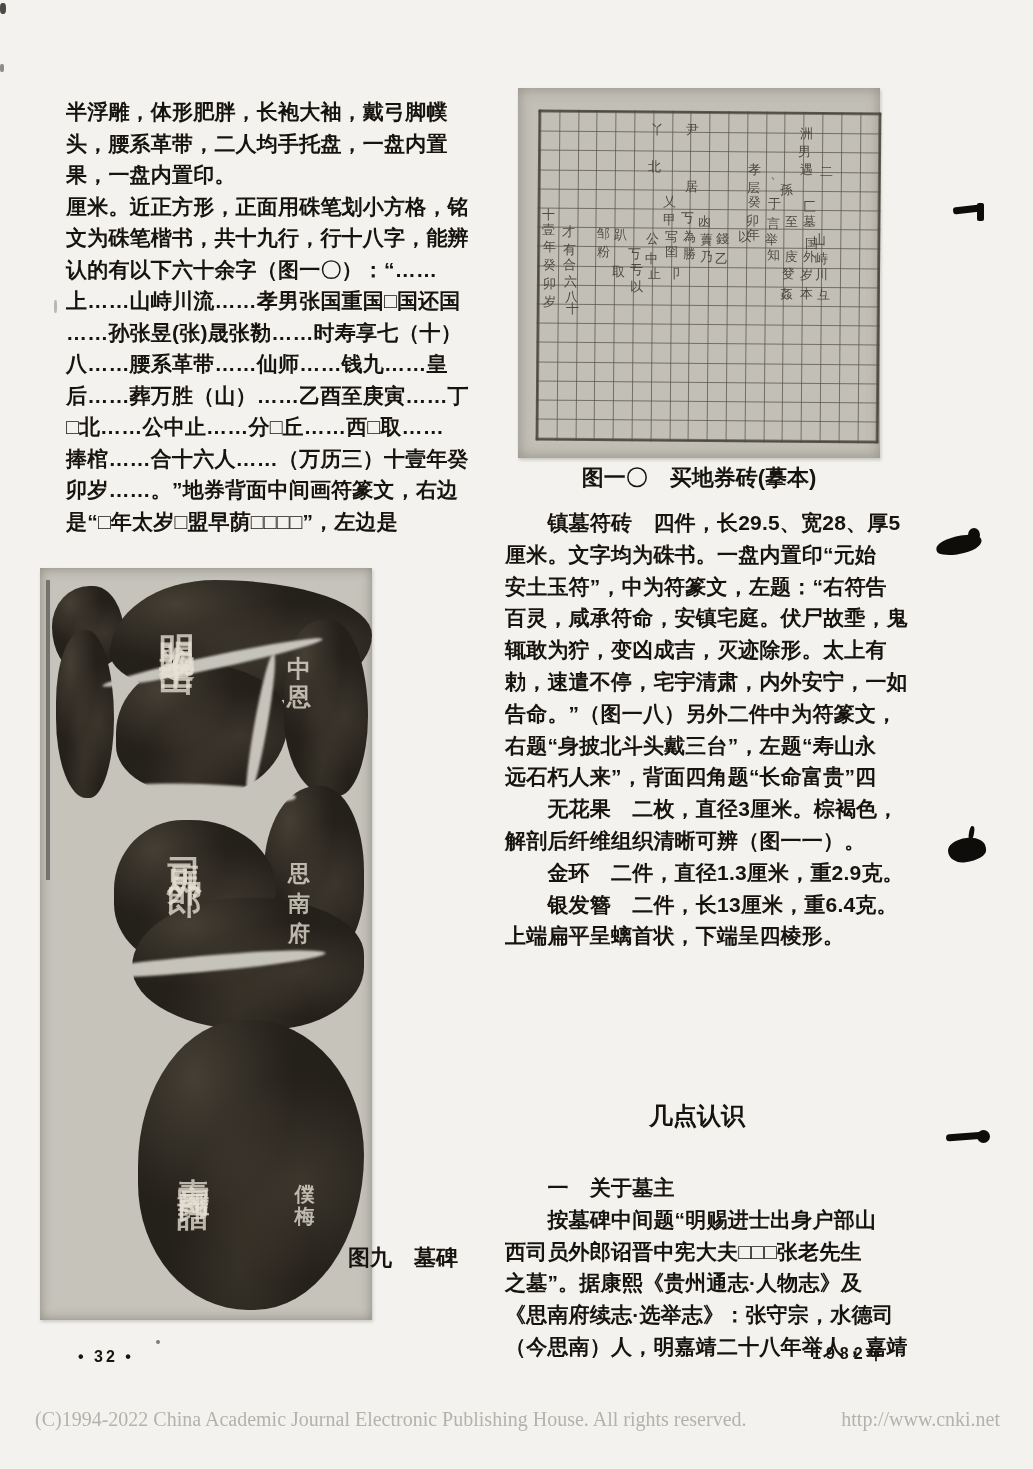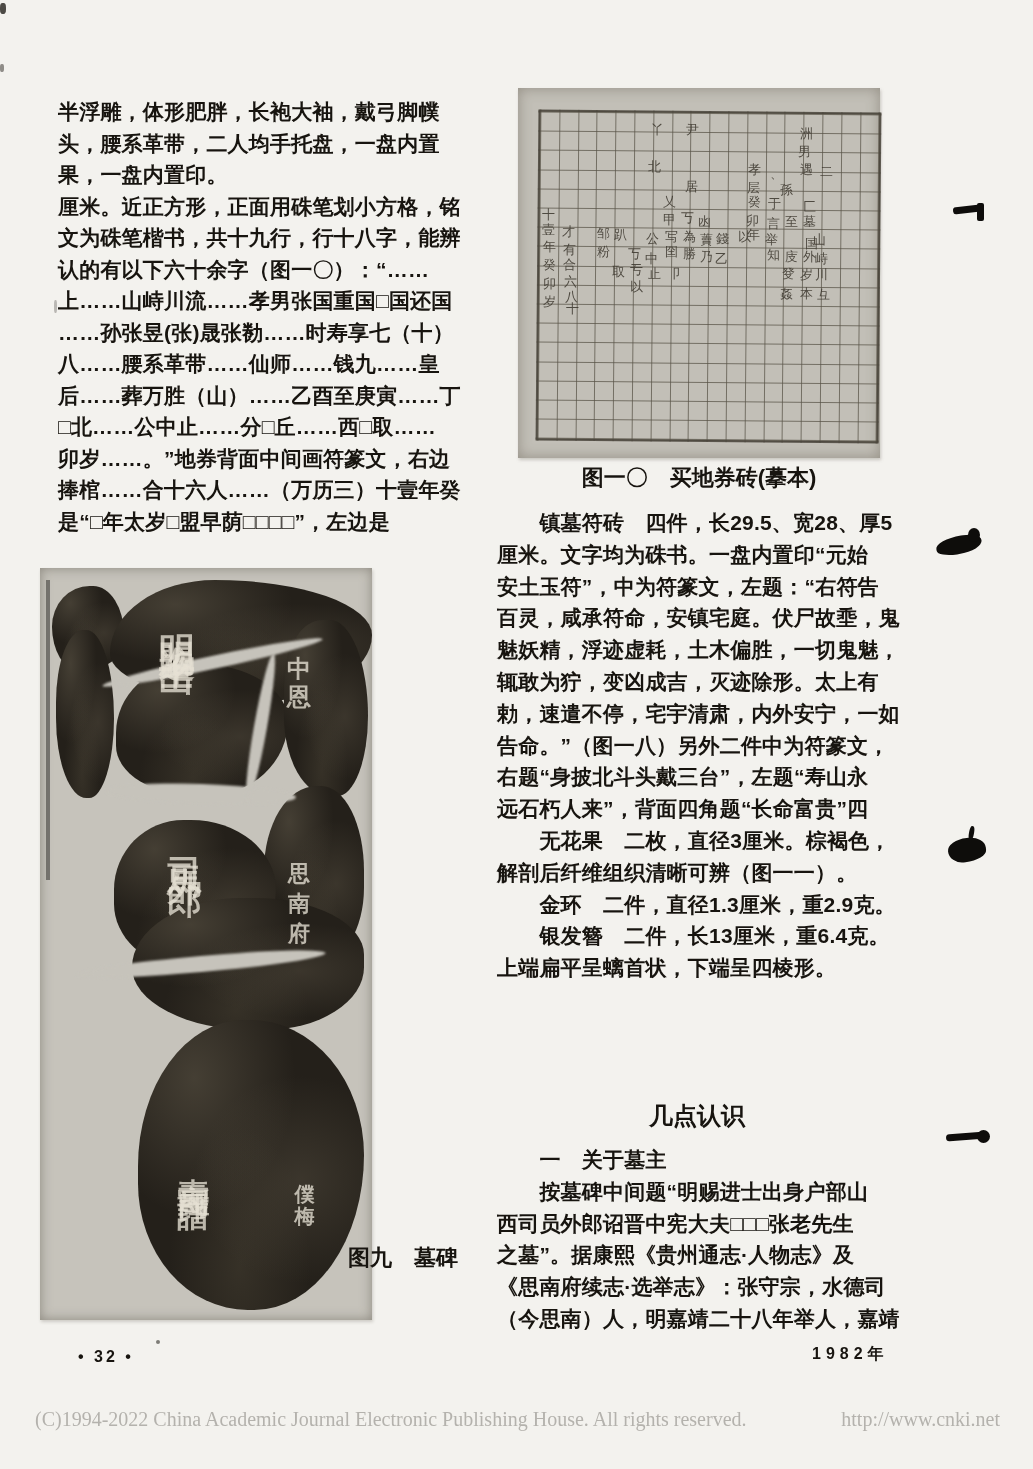--- a/index.html
+++ b/index.html
@@ -4,21 +4,21 @@
 <style>
   html,body{margin:0;padding:0;}
   body{
     width:1033px;height:1469px;position:relative;overflow:hidden;
     background:#f3f2ee;
     font-family:"Liberation Sans","DejaVu Sans",sans-serif;
   }
   
   .tcol{
     position:absolute;font-weight:700;font-size:21px;color:#17140f;
-    letter-spacing:0.2px;white-space:nowrap;
+    letter-spacing:0.2px;white-space:nowrap;margin-left:8px;
   }
   .tcol .tline{height:31.5px;line-height:31.5px;}
   #right-col .tline, #right-sub .tline{height:31.8px;line-height:31.8px;}
   .caption{
     position:absolute;font-weight:700;font-size:22px;color:#17140f;white-space:nowrap;
   }
   .heading{
     position:absolute;font-weight:700;font-size:24px;color:#17140f;text-align:center;
   }
   
@@ -95,22 +95,22 @@
     <div class="tline">头，腰系革带，二人均手托盘，一盘内置</div>
     <div class="tline">果，一盘内置印。</div>
     <div class="tline">厘米。近正方形，正面用硃笔划小方格，铭</div>
     <div class="tline">文为硃笔楷书，共十九行，行十八字，能辨</div>
     <div class="tline">认的有以下六十余字（图一〇）：“……</div>
     <div class="tline">上……山峙川流……孝男张国重国□国还国</div>
     <div class="tline">……孙张昱(张)晟张勌……时寿享七（十）</div>
     <div class="tline">八……腰系革带……仙师……钱九……皇</div>
     <div class="tline">后……葬万胜（山）……乙酉至庚寅……丁</div>
     <div class="tline">□北……公中止……分□丘……西□取……</div>
+    <div class="tline">捧棺……合十六人……（万历三）十壹年癸</div>
     <div class="tline">卯岁……。”地券背面中间画符篆文，右边</div>
-    <div class="tline">捧棺……合十六人……（万历三）十壹年癸</div>
     <div class="tline">是“□年太岁□盟早荫□□□□”，左边是</div>
   </div>
 
 <div id="fig10">
   <div class="grid"></div>
   <div id="grid-chars" style="position:absolute;left:0;top:0;width:100%;height:100%;">
       <span class="gchar" style="left: 133px; top: 35px;">丫</span>
       <span class="gchar" style="left: 168px; top: 35px;">尹</span>
       <span class="gchar" style="left: 130px; top: 72px;">北</span>
       <span class="gchar" style="left: 282px; top: 39px;">洲</span>
@@ -207,36 +207,35 @@
       <div class="vtext" style="left: 252px; top: 600px; font-size: 20px; letter-spacing: 22px;">僕梅</div>
     </div>
 </div>
 <div class="caption" style="left:348px;top:1243px;">图九　墓碑</div>
 
 <div class="tcol" id="right-col" style="left:497px;top:507px;width:400px;">
     <div class="tline">　　镇墓符砖　四件，长29.5、宽28、厚5</div>
     <div class="tline">厘米。文字均为硃书。一盘内置印“元始</div>
     <div class="tline">安土玉符”，中为符篆文，左题：“右符告</div>
     <div class="tline">百灵，咸承符命，安镇宅庭。伏尸故埀，鬼</div>
-    <div class="tline">魅妖精，浮迹虚耗，土木偏胜，一切鬼魅，</div>
     <div class="tline">辄敢为狞，变凶成吉，灭迹除形。太上有</div>
     <div class="tline">勅，速遣不停，宅宇清肃，内外安宁，一如</div>
     <div class="tline">告命。”（图一八）另外二件中为符篆文，</div>
     <div class="tline">右题“身披北斗头戴三台”，左题“寿山永</div>
     <div class="tline">远石朽人来”，背面四角题“长命富贵”四</div>
     <div class="tline">　　无花果　二枚，直径3厘米。棕褐色，</div>
     <div class="tline">解剖后纤维组织清晰可辨（图一一）。</div>
     <div class="tline">　　金环　二件，直径1.3厘米，重2.9克。</div>
     <div class="tline">　　银发簪　二件，长13厘米，重6.4克。</div>
     <div class="tline">上端扁平呈螭首状，下端呈四棱形。</div>
   </div>
 
 <div class="heading" style="left:497px;top:1100px;width:400px;">几点认识</div>
 
-<div class="tcol" id="right-sub" style="left:497px;top:1144px;width:400px;">
+<div class="tcol" id="right-sub" style="left:497px;top:1172px;width:400px;">
     <div class="tline">　　一　关于墓主</div>
     <div class="tline">　　按墓碑中间题“明赐进士出身户部山</div>
     <div class="tline">西司员外郎诏晋中宪大夫□□□张老先生</div>
     <div class="tline">之墓”。据康熙《贵州通志·人物志》及</div>
     <div class="tline">《思南府续志·选举志》：张守宗，水德司</div>
     <div class="tline">（今思南）人，明嘉靖二十八年举人，嘉靖</div>
   </div>
 
 <div id="page-num">• 32 •</div>
 <div id="year">1982年</div>

